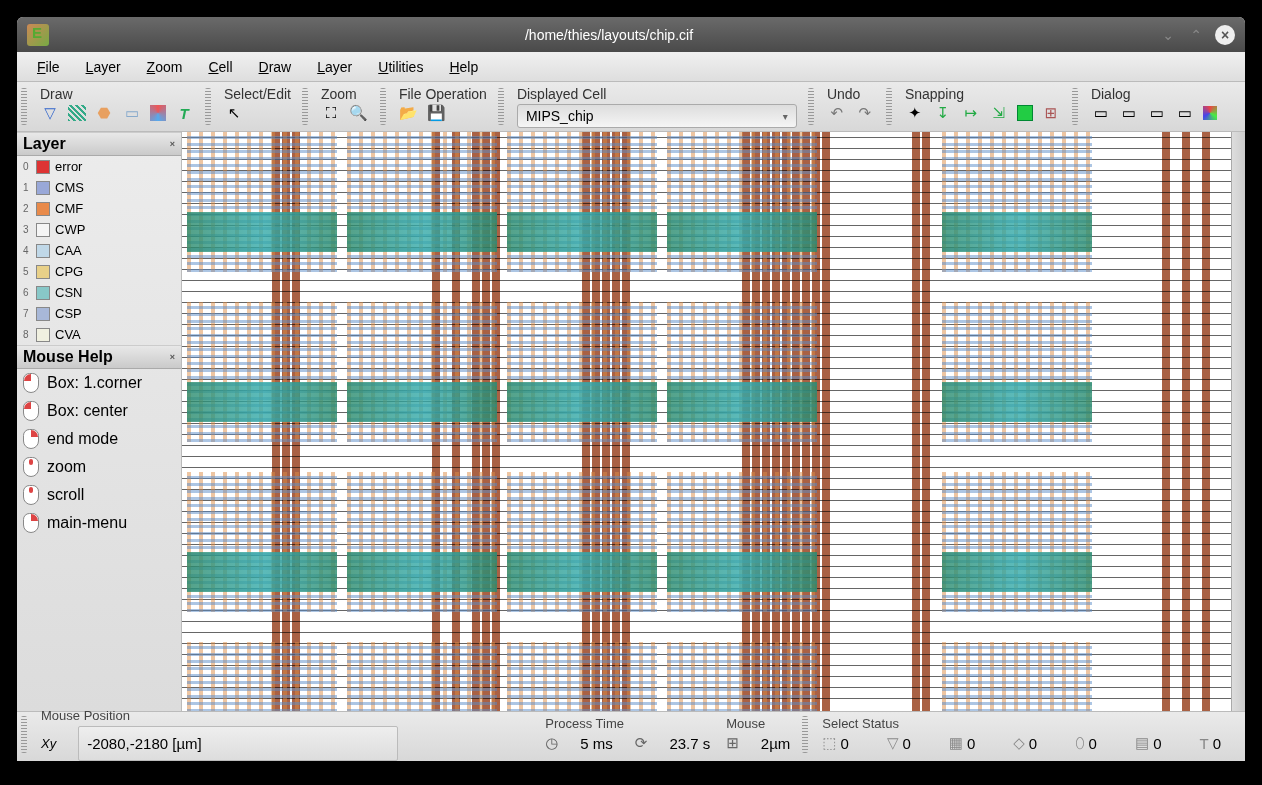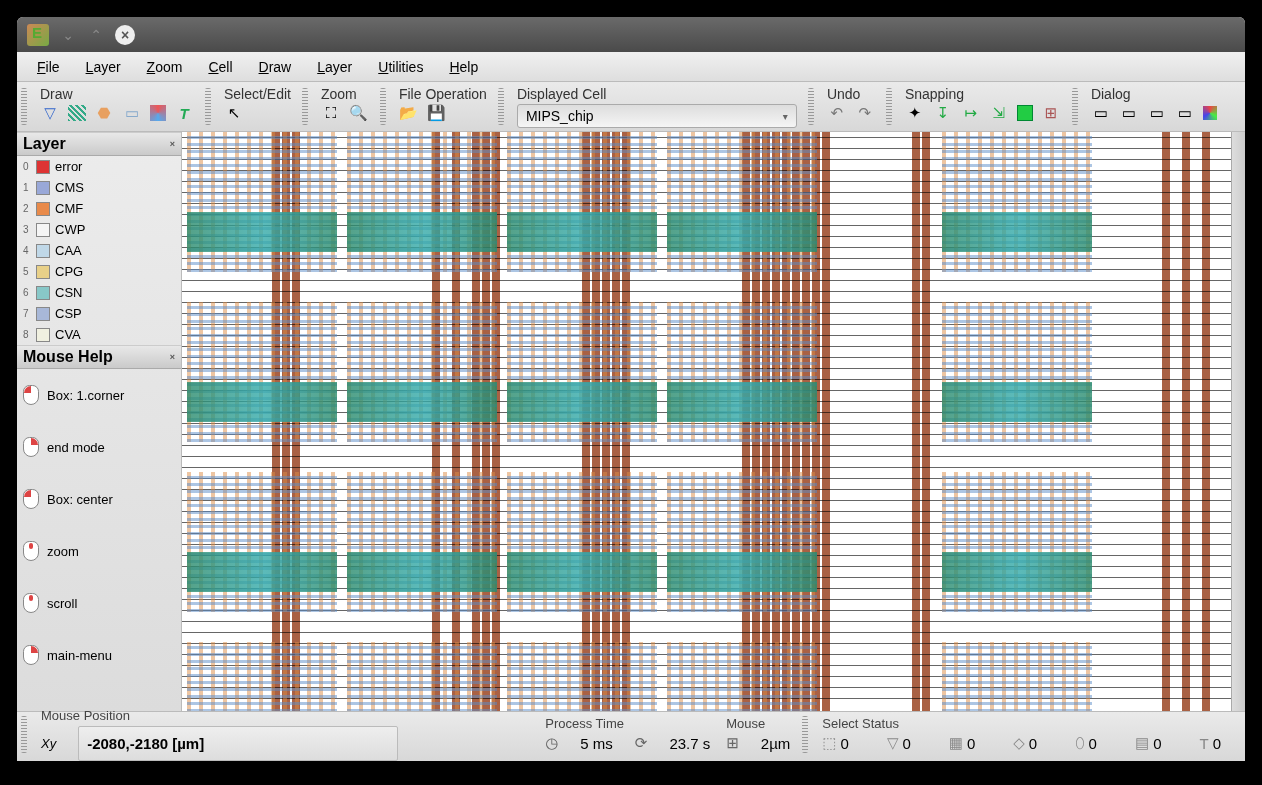--- a/index.html
+++ b/index.html
@@ -22,42 +22,43 @@
 .tb-icons { display: flex; gap: 8px; align-items: center; }
 .tb-icon { width: 20px; height: 18px; display: inline-flex; align-items: center; justify-content: center; font-size: 15px; }
 .cell-combo { width: 280px; height: 24px; background: linear-gradient(#ddd,#f5f5f5); border: 1px solid #aaa; border-radius: 3px; padding: 2px 8px; font-size: 14px; display:flex; align-items:center; justify-content:space-between; }
 .body { flex: 1; display: flex; min-height: 0; }
 .sidebar { width: 165px; background: linear-gradient(#ececec,#dcdcdc); border-right: 1px solid #bbb; display: flex; flex-direction: column; overflow: hidden; }
 .panel-title { font-size: 16px; font-weight: bold; padding: 2px 6px; background: linear-gradient(#e8e8e8,#cacaca); border-top:1px solid #ccc; border-bottom:1px solid #aaa; display:flex; justify-content:space-between; align-items:center; }
 .panel-title .x { font-size:9px; color:#555; }
 .layer-row { display: flex; align-items: center; padding: 3px 6px; gap: 5px; font-size: 13px; }
 .layer-row .n { font-size: 10px; color: #666; width: 8px; }
 .swatch { width: 14px; height: 14px; border: 1px solid #888; }
-.mouse-row { display: flex; align-items: center; padding: 16px 6px; gap: 8px; font-size: 13px; }
+.mouse-row { display: flex; align-items: center; padding: 4px 6px; gap: 8px; font-size: 16px; }
 .mouse-icon { width: 16px; height: 20px; border: 1px solid #888; border-radius: 8px 8px 10px 10px; background: #fff; position: relative; }
 .mouse-icon.lb::before { content:""; position:absolute; left:0; top:0; width:50%; height:40%; background:#d44; border-radius:8px 0 0 0; }
 .mouse-icon.rb::before { content:""; position:absolute; right:0; top:0; width:50%; height:40%; background:#d44; border-radius:0 8px 0 0; }
 .mouse-icon.mb::before { content:""; position:absolute; left:35%; top:5%; width:30%; height:35%; background:#d44; border-radius:3px; }
 .canvas { flex: 1; background: #fff; position: relative; overflow: hidden; }
 .scrollbar-v { width: 14px; background: linear-gradient(90deg,#ddd,#ccc); border-left:1px solid #aaa; }
 .statusbar { height: 50px; display: flex; align-items: stretch; padding: 0 4px 4px 4px; gap: 8px; background: linear-gradient(#eaeaea,#d8d8d8); border-top: 1px solid #bbb; }
 .status-group { display: flex; flex-direction: column; justify-content: center; }
 .status-group .lbl { font-size: 13px; color: #444; padding: 1px 4px; }
 .status-group .val { display: flex; align-items: center; gap: 22px; padding: 2px 4px; font-size: 15px; }
-.pos-field { background: linear-gradient(#eee,#ddd); border: 1px solid #bbb; padding: 8px 8px; border-radius: 2px; min-width:320px;font-weight:bold; }
+.pos-field { background: linear-gradient(#eee,#ddd); border: 1px solid #bbb; padding: 8px 8px; border-radius: 2px; min-width:320px; }
 .chip-col { position:absolute; top:0; bottom:0; }
 .chip-row { position:absolute; left:0; right:0; }
 </style>
 </head>
 <body>
 
 <div class="window">
 
   <div class="titlebar">
     <div class="logo"></div>
+    <div class="title">/home/thies/layouts/chip.cif</div>
     <div class="win-btns">
       <div class="win-btn">⌄</div>
       <div class="win-btn">⌃</div>
       <div class="win-btn win-close">×</div>
     </div>
   </div>
 
   <div class="menubar">
     <span>File</span>
     <span>Layer</span>
@@ -202,26 +203,26 @@
       <div class="panel-title">
         <span>Mouse Help</span>
         <span class="x">×</span>
       </div>
       <div id="mouse-list">
           <div class="mouse-row">
             <span class="mouse-icon lb"></span>
             <span>Box: 1.corner</span>
           </div>
           <div class="mouse-row">
+            <span class="mouse-icon lb"></span>
+            <span>Box: center</span>
+          </div>
+          <div class="mouse-row">
             <span class="mouse-icon rb"></span>
             <span>end mode</span>
-          </div>
-          <div class="mouse-row">
-            <span class="mouse-icon lb"></span>
-            <span>Box: center</span>
           </div>
           <div class="mouse-row">
             <span class="mouse-icon mb"></span>
             <span>zoom</span>
           </div>
           <div class="mouse-row">
             <span class="mouse-icon mb"></span>
             <span>scroll</span>
           </div>
           <div class="mouse-row">

